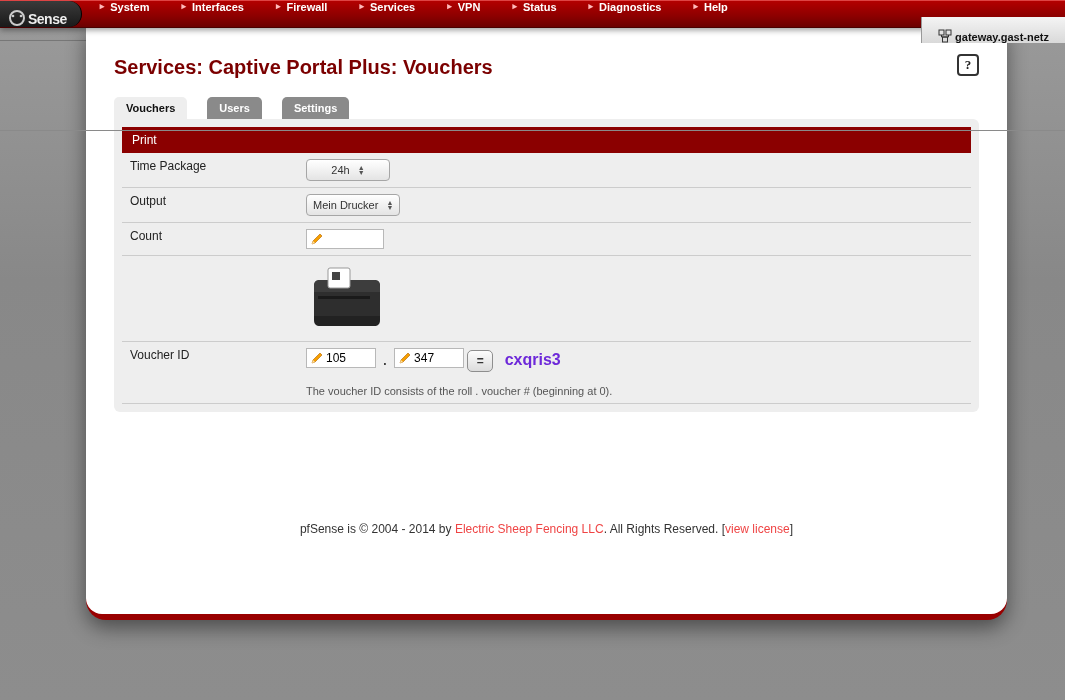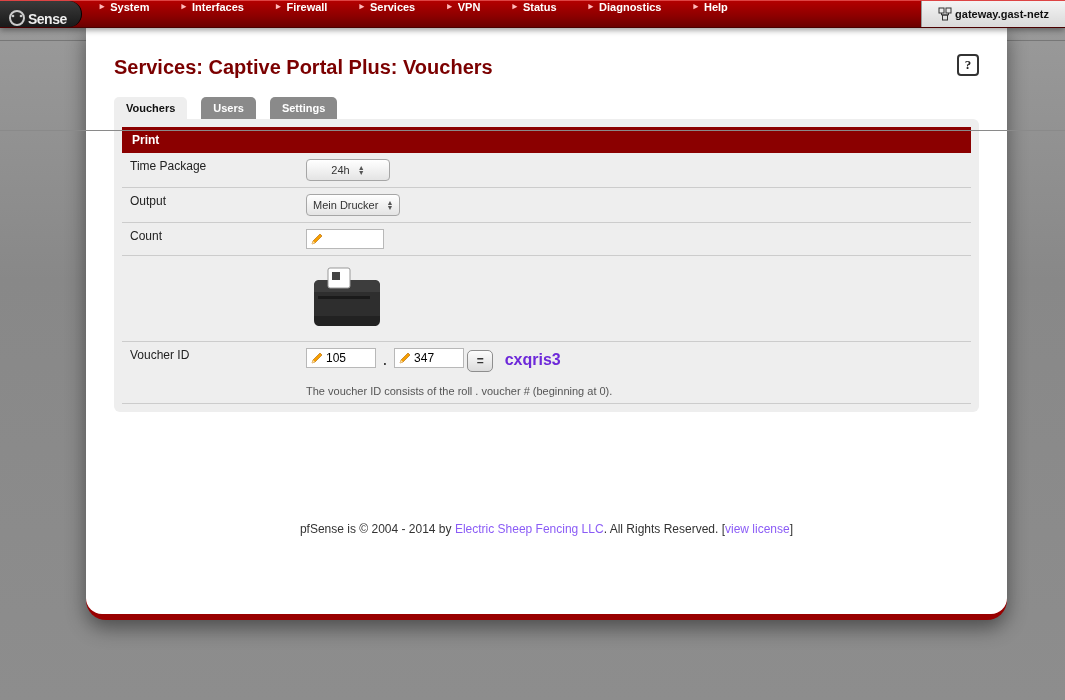--- a/index.html
+++ b/index.html
@@ -5,47 +5,47 @@
   html,body{margin:0;padding:0;font-family:Verdana,Arial,sans-serif;font-size:12px;color:#222}
   body{background:linear-gradient(180deg,#9b9b9b 0%,#888 40%,#8d8d8d 100%);height:700px;width:1065px;overflow:hidden;position:relative}
   body::before{content:"";position:absolute;top:40px;left:0;right:0;height:1px;background:#777}
   body::after{content:"";position:absolute;top:130px;left:0;height:1px;width:100%;background:#8a8a8a}
   .topbar{height:26px;background:linear-gradient(180deg,#b30000 0,#8b0000 60%,#6b0000 100%);border-top:1px solid #d44;border-bottom:1px solid #4a0000;display:flex;align-items:center;color:#fff;font-weight:bold;font-size:11px;position:relative;z-index:5;box-shadow:0 2px 6px rgba(0,0,0,.4)}
   .logo{height:26px;padding:0 14px 0 8px;background:linear-gradient(180deg,#3a3a3a,#1a1a1a);border-right:1px solid #000;display:flex;align-items:flex-end;color:#eee;font-size:14px;letter-spacing:-.5px;font-weight:bold;border-radius:0 16px 16px 0;margin-right:2px}
   .logo svg{margin-right:2px}
   .nav{display:flex;height:100%}
   .nav-item{display:flex;align-items:flex-start;padding:0 16px;cursor:pointer;position:relative}
   .nav-item::before{content:"▸";font-size:9px;margin-right:6px;color:#ffbaba}
-  .host{height:26px;position:absolute;right:0;top:0;background:linear-gradient(180deg,#f4f4f4,#d9d9d9);border-left:1px solid #999;display:flex;align-items:center;padding:0 16px;color:#111;font-weight:bold;font-size:11px}
+  .host{height:26px;position:absolute;right:0;top:16px;background:linear-gradient(180deg,#f4f4f4,#d9d9d9);border-left:1px solid #999;display:flex;align-items:flex-end;padding:0 16px;color:#111;font-weight:bold;font-size:11px}
   .host svg{margin-right:3px}
   .page-shadow{position:absolute;top:26px;left:86px;right:58px;bottom:80px;border-radius:0 0 20px 20px;background:#990000;box-shadow:0 8px 20px rgba(0,0,0,.45);padding-bottom:6px}
   .page{background:#fff;border-radius:0 0 16px 16px;height:100%;box-sizing:border-box;padding:22px 28px 18px;position:relative}
   h1{color:#7b0000;font-size:20px;margin:8px 0 18px;font-weight:bold}
   .help-ic{position:absolute;top:28px;right:28px;width:18px;height:18px;border:2px solid #333;border-radius:4px;display:flex;align-items:center;justify-content:center;font-weight:bold;font-family:Georgia,serif;font-size:13px;cursor:pointer}
-  .tabs{display:flex;gap:14px;margin-bottom:0}
+  .tabs{display:flex;gap:20px;margin-bottom:0}
   .tab{background:#8a8a8a;color:#fff;font-weight:bold;font-size:11px;padding:5px 12px;border-radius:5px 5px 0 0;cursor:pointer}
   .tab.active{background:#eee;color:#111}
   .panel{background:#eee;border-radius:0 6px 6px 6px;padding:8px}
-  .sect-hd{background:#8b0000;color:#fff;font-weight:bold;font-size:12px;padding:6px 10px}
+  .sect-hd{background:#8b0000;color:#fff;font-weight:normal;font-size:12px;padding:6px 10px}
   table.ft{width:100%;border-collapse:collapse}
   table.ft td{padding:6px 8px;vertical-align:top;border-bottom:1px solid #ccc;font-size:12px;color:#333}
   table.ft td.lab{width:160px;color:#222}
   .sel{border:1px solid #a6a6a6;border-radius:4px;background:linear-gradient(180deg,#fff,#e4e4e4);padding:1px 6px;font-size:11px;min-width:70px;display:inline-flex;align-items:center;justify-content:center;height:18px}
   .sel-arrows{font-size:7px;line-height:5px;margin-left:8px;color:#555;display:flex;flex-direction:column}
   .txt{border:1px solid #b8b8b8;background:#fff;height:18px;display:inline-flex;align-items:center;padding:0 3px;font-size:12px}
   .txt svg{flex:none;margin-right:2px}
   .txt input{border:0;outline:0;font-size:12px;padding:0;width:46px;font-family:inherit}
   .txt.wide input{width:54px}
   .eq-btn{display:inline-flex;align-items:center;justify-content:center;border:1px solid #8e8e8e;background:linear-gradient(180deg,#fcfcfc,#dcdcdc);border-radius:5px;width:24px;height:20px;font-weight:bold;cursor:pointer;color:#333}
   .code{color:#6d28d9;font-weight:bold;font-size:16px;margin-left:8px}
   .hint{color:#555;font-size:11px;margin-top:13px}
   .dot{display:inline-block;margin:0 4px;font-weight:bold}
   .printer{padding:10px 0}
   .footer{text-align:center;font-size:12px;color:#333;margin-top:110px}
-  .footer a{color:#8b5cf6;text-decoration:none}
+  .footer a{color:#ef4444;text-decoration:none}
 </style>
 </head>
 <body>
 
 <div class="topbar">
   <div class="logo">
     <svg width="18" height="18" viewBox="0 0 18 18">
         <circle cx="9" cy="9" r="7" fill="none" stroke="#ccc" stroke-width="2"></circle>
         <circle cx="5" cy="7" r="1.3" fill="#ccc"></circle>
         <circle cx="13" cy="7" r="1.3" fill="#ccc"></circle>

